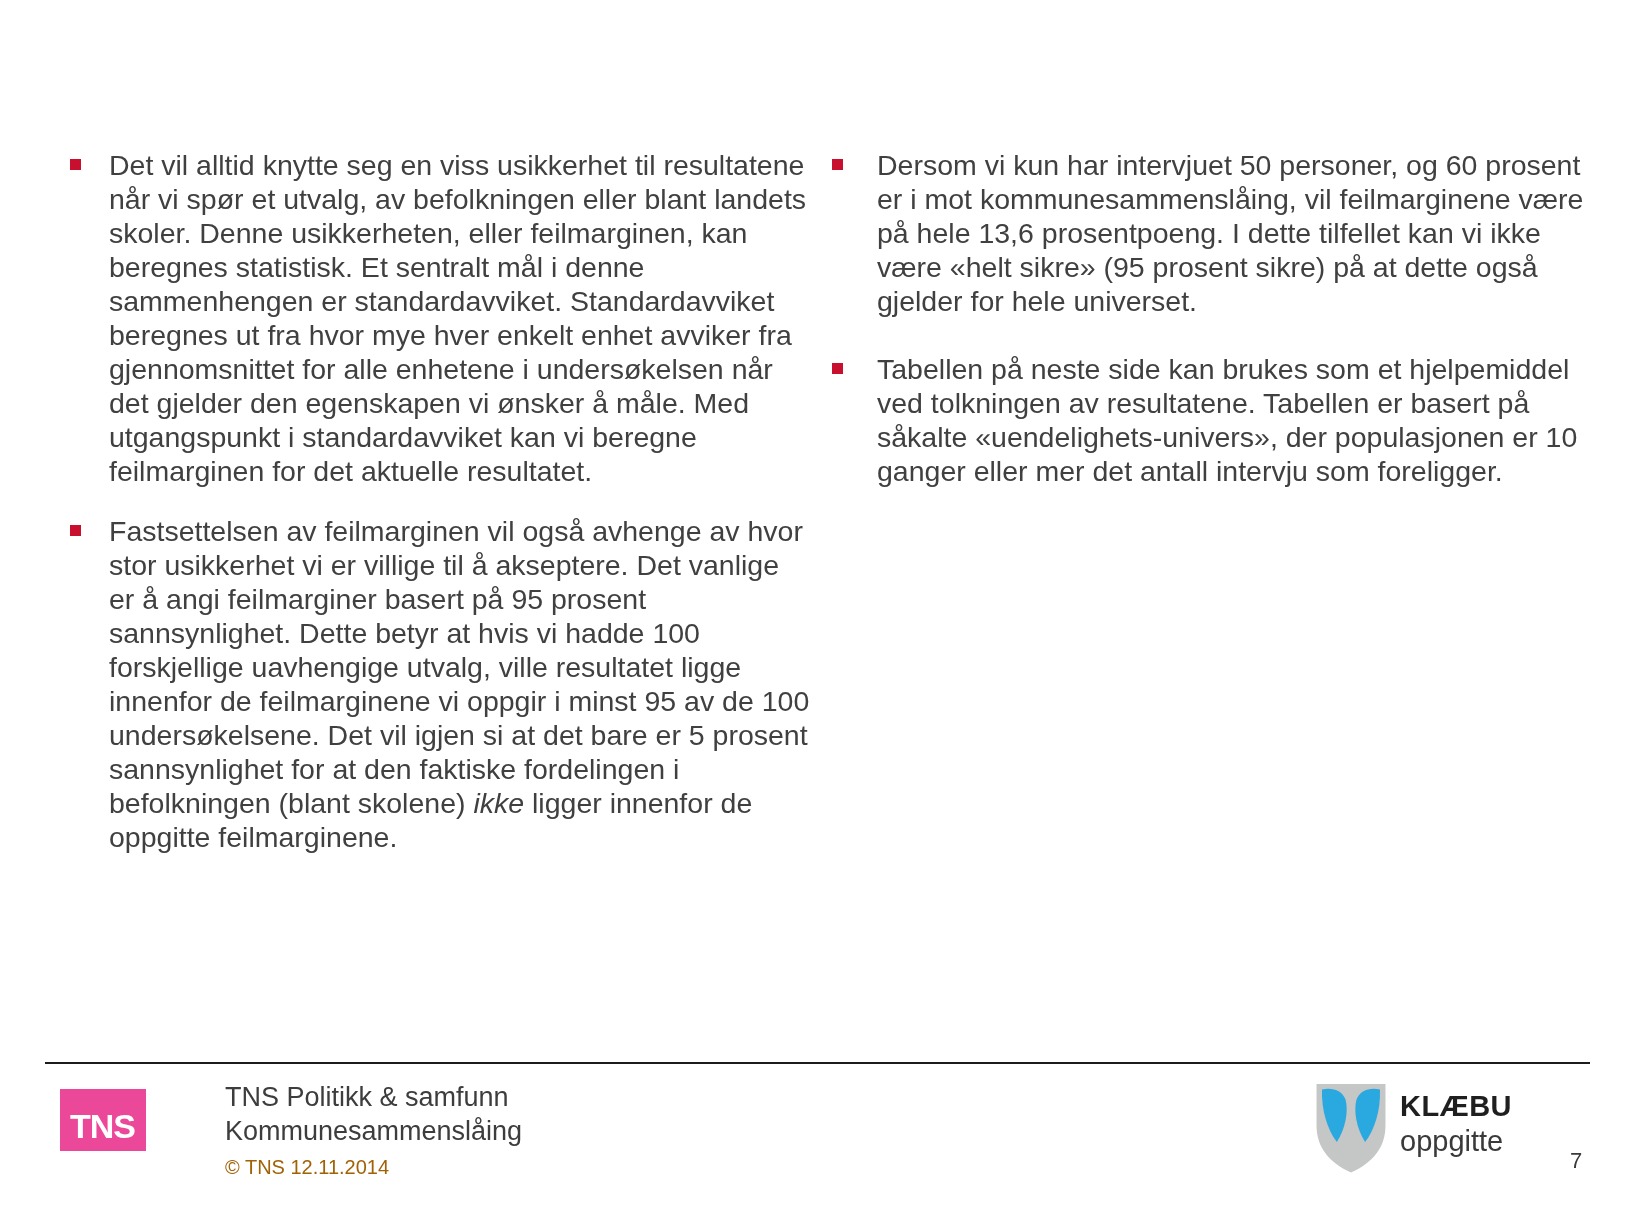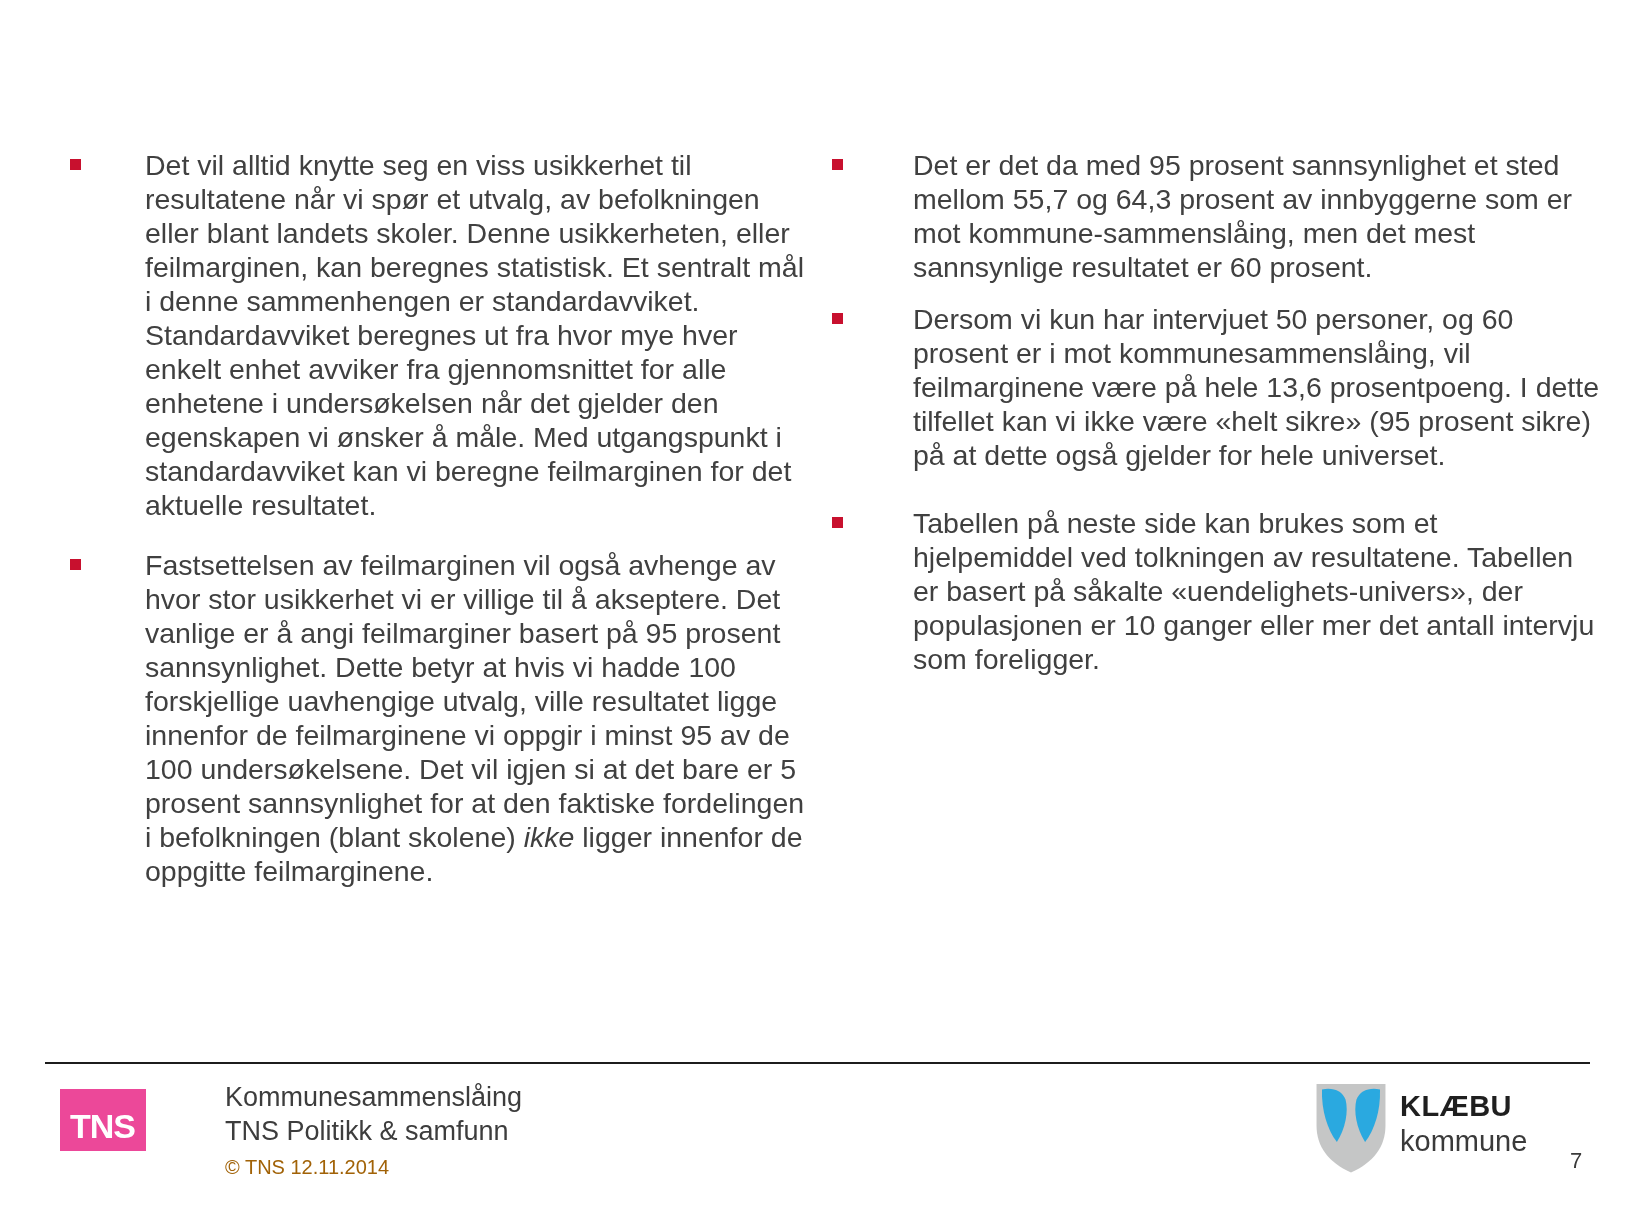--- a/index.html
+++ b/index.html
@@ -13,21 +13,21 @@
     overflow:hidden;
   }
   .title {
     position:absolute; left:57px; top:24px;
     font-size:47px; font-weight:400; letter-spacing:-0.5px;
     color:#3b3b3b;
   }
   .col { position:absolute; top:148px; }
   .col-left  { left:70px;  width:742px; }
   .col-right { left:832px; width:768px; }
-  .bullet { display:flex; align-items:flex-start;gap:36px; }
+  .bullet { display:flex; align-items:flex-start; }
   .col-left  .bullet { margin-bottom:26px; }
   .col-right .bullet { margin-bottom:18px; }
   .bullet-marker {
     flex:0 0 11px; width:11px; height:11px;
     background:#C8102E; margin-top:11px;
   }
   .col-left  .bullet-marker { margin-right:28px; }
   .col-right .bullet-marker { margin-right:34px; }
   .bullet-text {
     font-size:28.5px; line-height:34px; color:#404040;
@@ -74,52 +74,48 @@
     </div>
     <div class="bullet">
       <span class="bullet-marker"></span>
       <div class="bullet-text"><span>Fastsettelsen av feilmarginen vil også avhenge av hvor stor usikkerhet vi er villige til å akseptere. Det vanlige er å angi feilmarginer basert på 95 prosent sannsynlighet. Dette betyr at hvis vi hadde 100 forskjellige uavhengige utvalg, ville resultatet ligge innenfor de feilmarginene vi oppgir i minst 95 av de 100 undersøkelsene. Det vil igjen si at det bare er 5 prosent sannsynlighet for at den faktiske fordelingen i befolkningen (blant skolene) </span><span class="italic">ikke</span><span> ligger innenfor de oppgitte feilmarginene.</span></div>
     </div>
   </div>
 
   <div class="col col-right">
     <div class="bullet">
       <span class="bullet-marker"></span>
-      <div class="bullet-text">Det er det da med 95 prosent sannsynlighet et sted mellom 55,7 og 64,3 prosent av innbyggerne som er mot kommune-sammenslåing, men det mest sannsynlige resultatet er 60 prosent.</div>
-    </div>
-    <div class="bullet">
-      <span class="bullet-marker"></span>
       <div class="bullet-text">Dersom vi kun har intervjuet 50 personer, og 60 prosent er i mot kommunesammenslåing, vil feilmarginene være på hele 13,6 prosentpoeng.  I dette tilfellet kan vi ikke være «helt sikre» (95 prosent sikre) på at dette også gjelder for hele universet.</div>
     </div>
     <div class="bullet gap-before">
       <span class="bullet-marker"></span>
       <div class="bullet-text">Tabellen på neste side kan brukes som et hjelpemiddel ved tolkningen av resultatene. Tabellen er basert på såkalte «uendelighets-univers», der populasjonen er 10 ganger eller mer det antall intervju som foreligger.</div>
     </div>
   </div>
 
   <div class="divider"></div>
 
   <div class="tns-logo">
     <span>TNS</span>
   </div>
 
   <div class="footer-text">
+    <div class="footer-line">TNS Politikk &amp; samfunn</div>
     <div class="footer-line">Kommunesammenslåing</div>
-    <div class="footer-line">TNS Politikk &amp; samfunn</div>
     <div class="footer-copy">© TNS 12.11.2014</div>
   </div>
 
   <div class="crest">
     <svg viewBox="0 0 100 120" xmlns="http://www.w3.org/2000/svg" aria-hidden="true">
       <path d="M50,118 C21,105 6,85 6,58 L6,5 L94,5 L94,58 C94,85 79,105 50,118 Z" fill="#C5C6C6"></path>
       <path d="M13,12 C27,9 39,14 43,25 C47,40 43,62 32,79 C20,64 12,38 13,12 Z" fill="#2AA9E0"></path>
       <path d="M87,12 C73,9 61,14 57,25 C53,40 57,62 68,79 C80,64 88,38 87,12 Z" fill="#2AA9E0"></path>
     </svg>
   </div>
 
   <div class="crest-text">
     <div class="crest-name">KLÆBU</div>
-    <div class="crest-sub">kommune</div>
+    <div class="crest-sub">oppgitte</div>
   </div>
 
   <div class="page-number">7</div>
 
 </div>
 
 </body></html>

